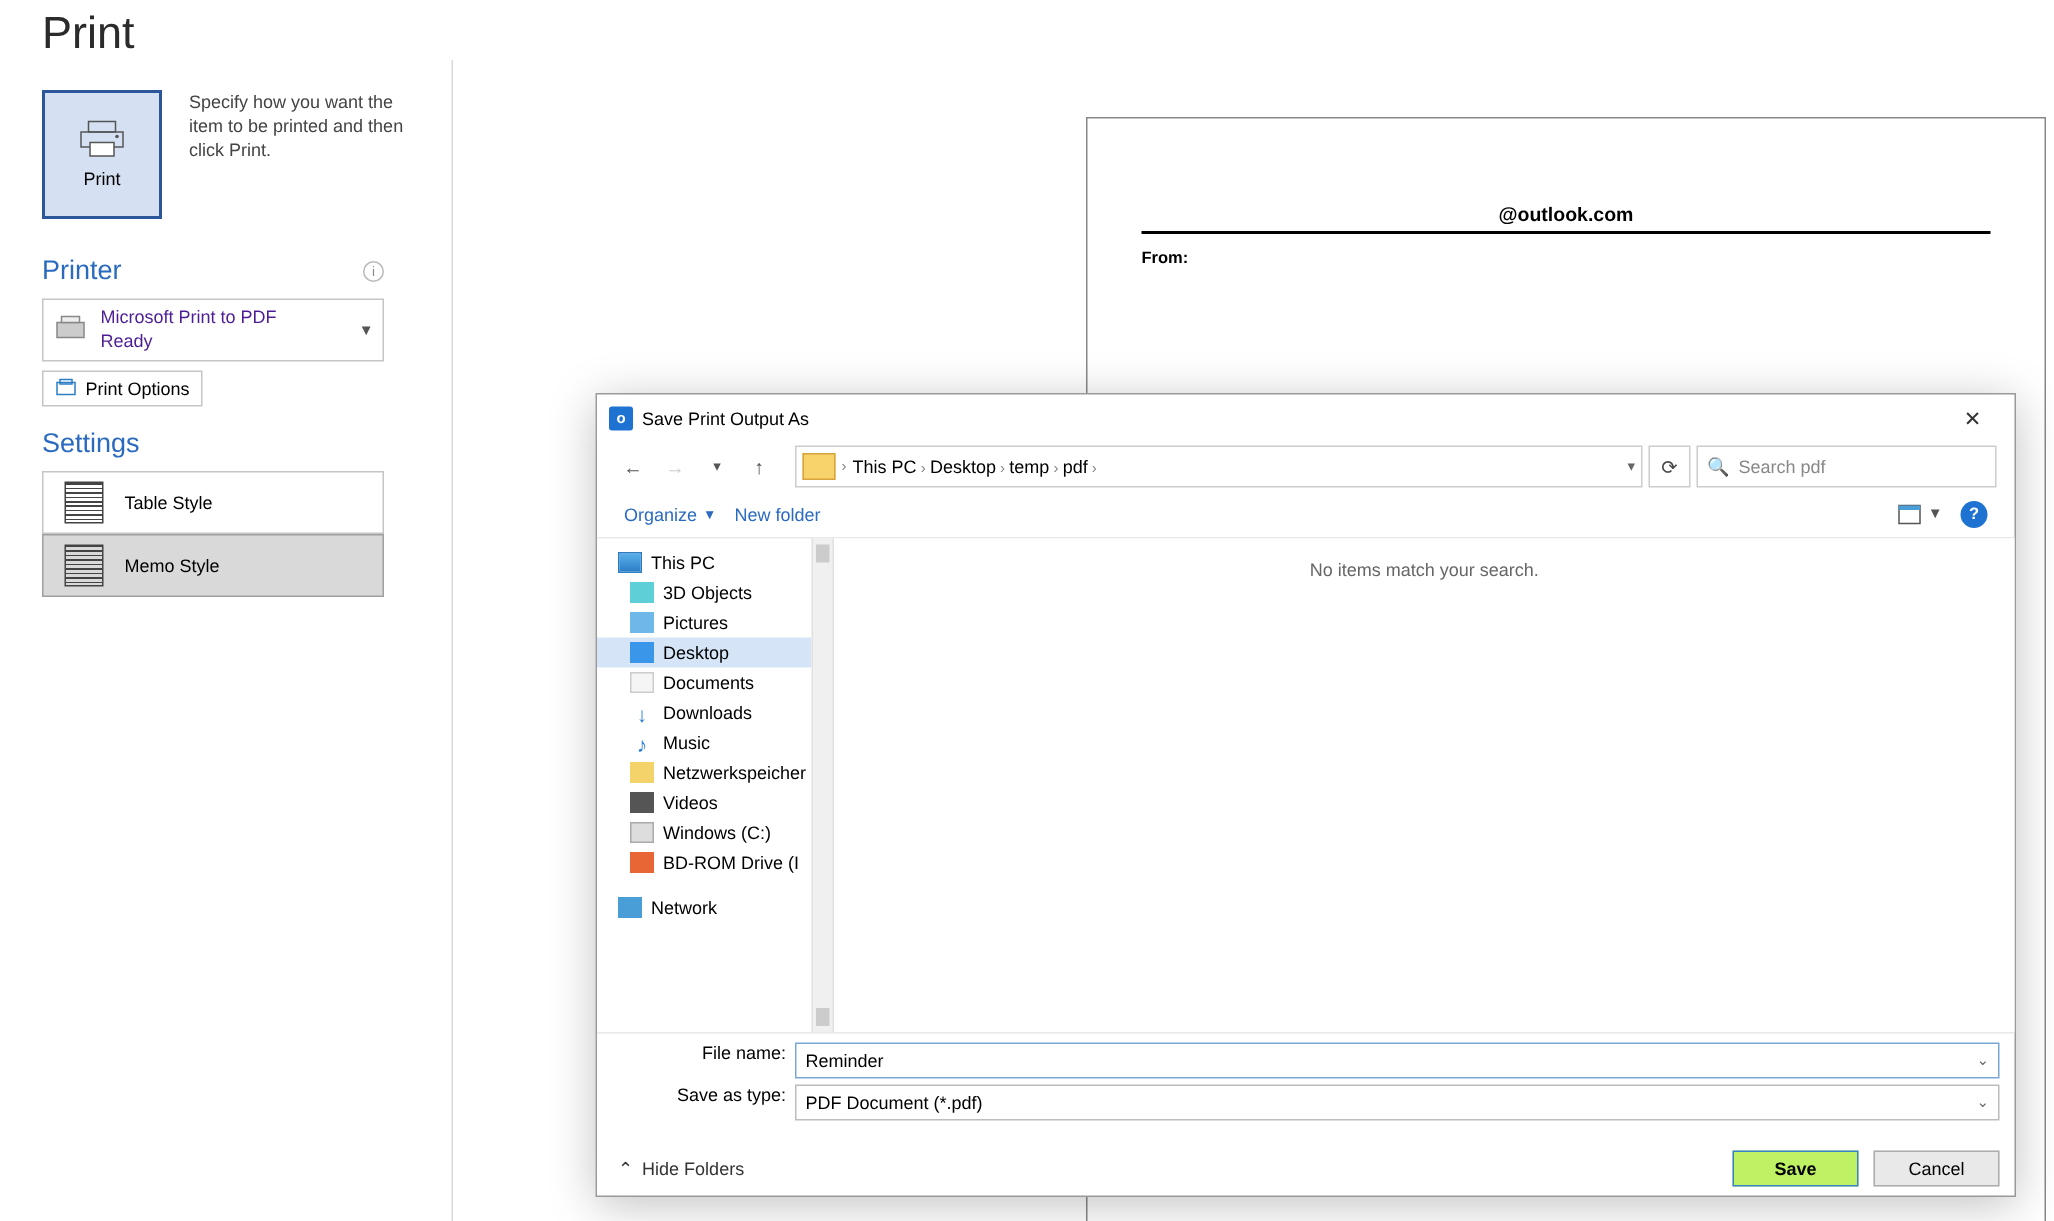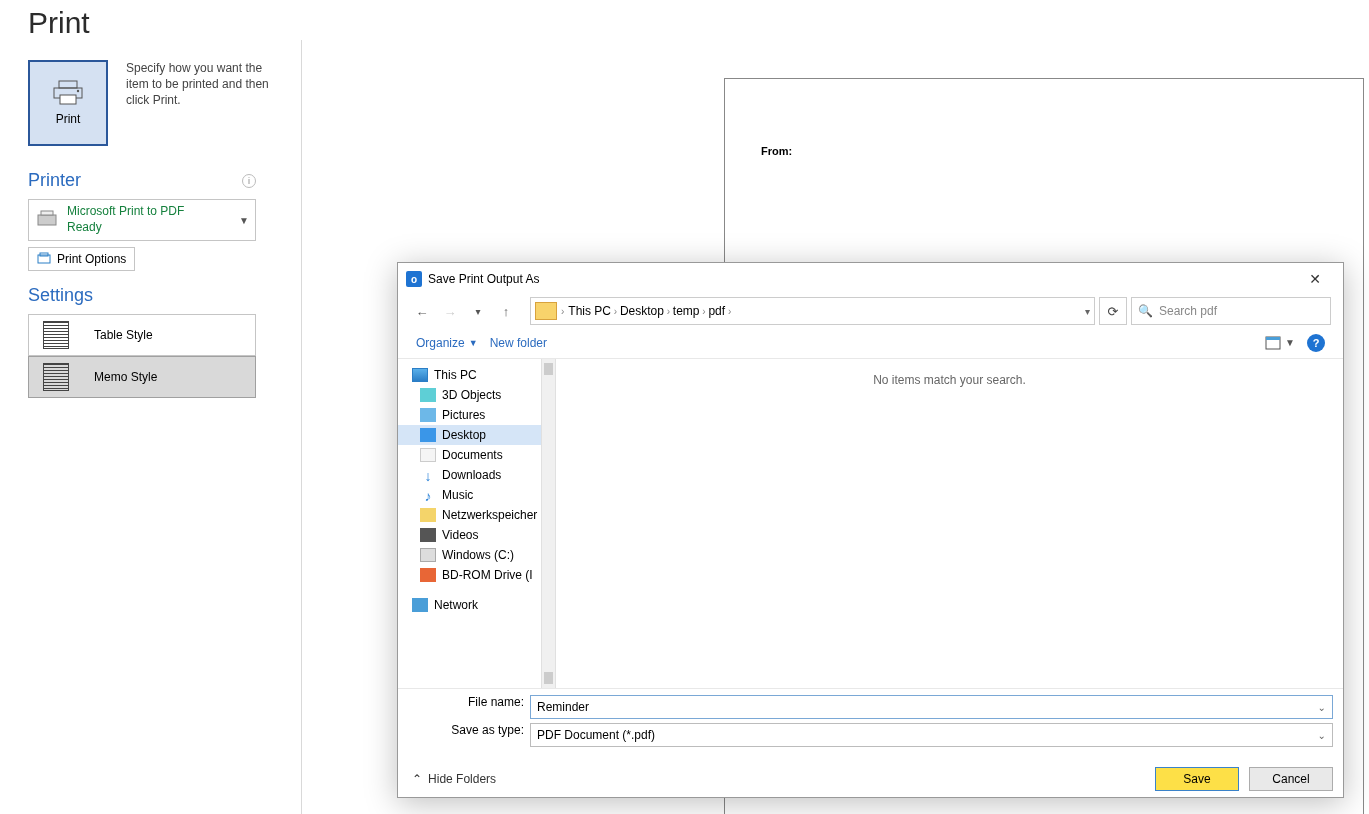--- a/index.html
+++ b/index.html
@@ -7,23 +7,23 @@
   .page-title { font-size: 30px; font-weight: 300; color: #2b2b2b; margin: 6px 0 0 28px; }
   .backstage { display: flex; gap: 0; }
   .left-col { width: 302px; padding: 16px 0 0 28px; border-right: 1px solid #d9d9d9; height: 814px; }
   .print-btn { width: 80px; height: 86px; border: 2px solid #2b579a; background: #d5e1f2; display: flex; flex-direction: column; align-items: center; justify-content: center; gap: 6px; }
   .print-hint { font-size: 12px; color: #444; max-width: 160px; line-height: 1.35; }
   .row-top { display: flex; gap: 18px; align-items: flex-start; padding-top: 4px; padding-bottom: 18px; }
   .section-header { font-size: 18px; color: #2b6bbf; margin-top: 6px; margin-bottom: 8px; display: flex; justify-content: space-between; align-items: center; width: 228px; }
   .info-icon { width: 14px; height: 14px; border: 1px solid #bbb; border-radius: 50%; font-size: 9px; color: #888; display: inline-flex; align-items: center; justify-content: center; }
   .printer-sel { border: 1px solid #c5c5c5; width: 228px; height: 42px; display: flex; align-items: center; padding: 0 6px; gap: 8px; position: relative; }
   .printer-sel .dd { position: absolute; right: 6px; font-size: 10px; color: #555; }
-  .printer-sel .txt { font-size: 12px; line-height: 1.3; color: #15803d; }
+  .printer-sel .txt { font-size: 12px; line-height: 1.3; color: #4c1d95; }
   .print-options { border: 1px solid #c5c5c5; display: inline-flex; align-items: center; gap: 6px; padding: 4px 8px; font-size: 12px; margin-top: 6px; }
-  .style-item { border: 1px solid #c5c5c5; width: 228px; height: 42px; display: flex; align-items: center; gap: 25px; padding: 0 14px; font-size: 12px; }
+  .style-item { border: 1px solid #c5c5c5; width: 228px; height: 42px; display: flex; align-items: center; gap: 14px; padding: 0 14px; font-size: 12px; }
   .style-item.selected { background: #d9d9d9; border: 1px solid #a0a0a0; }
   .style-icon { width: 26px; height: 28px; border: 1px solid #444; display: inline-block; background: repeating-linear-gradient(#444 0 1px, transparent 1px 3px); }
   .preview { position: absolute; top: 78px; left: 724px; width: 640px; height: 740px; border: 1px solid #888; padding: 56px 36px 0 36px; background: #fff; }
   .preview .email-header { text-align: center; font-weight: 700; font-size: 13px; border-bottom: 2px solid #000; padding-bottom: 4px; }
   .preview .from { font-size: 11px; font-weight: 700; margin-top: 10px; }
   .preview .body-text { font-size: 12px; margin-top: 26px; }
 
   
   .dialog { position: absolute; top: 262px; left: 397px; width: 947px; height: 536px; background: #fff; border: 1px solid #999; box-shadow: 0 5px 30px rgba(0,0,0,0.25); display: flex; flex-direction: column; }
   .dlg-titlebar { height: 32px; display: flex; align-items: center; padding: 0 8px; font-size: 12px; }
@@ -66,21 +66,21 @@
   .file-area { flex: 1; background: #fff; text-align: center; padding-top: 14px; font-size: 12px; color: #666; }
   .dlg-bottom { border-top: 1px solid #e8e8e8; padding: 6px 10px; }
   .field-row { display: flex; align-items: flex-start; gap: 6px; margin-bottom: 4px; }
   .field-row label { width: 116px; text-align: right; font-size: 12px; }
   .field-row .combo { flex: 1; height: 24px; border: 1px solid #7aa8d6; font-size: 12px; padding: 0 6px; display: flex; align-items: center; position: relative; background: #fff; }
   .field-row .combo.plain { border-color: #bcbcbc; }
   .combo .cdd { position: absolute; right: 6px; font-size: 10px; color: #666; }
   .dlg-actions { display: flex; align-items: center; padding: 10px 10px 6px 14px; }
   .hide-folders { font-size: 12px; color: #333; display: inline-flex; align-items: center; gap: 6px; }
   .btn { width: 84px; height: 24px; border: 1px solid #acacac; background: #e9e9e9; font-size: 12px; display: inline-flex; align-items: center; justify-content: center; }
-  .btn.primary { border-color: #3a82c9; background: #fde047; }
+  .btn.primary { border-color: #3a82c9; background: #bef264; font-weight: bold; }
   .folder-glyph { width: 22px; height: 18px; background: #f8d36b; border: 1px solid #d8a23d; display: inline-block; }
   .outlook-glyph { width: 16px; height: 16px; background: #1e73d2; color: #fff; font-size: 10px; font-weight: 700; display: inline-flex; align-items: center; justify-content: center; border-radius: 2px; }
 </style>
 </head>
 <body>
 
 <div class="page-title">Print</div>
 
 <div class="backstage">
   <div class="left-col">
@@ -130,20 +130,21 @@
         </div>
         <div class="style-item selected">
           <span class="style-icon"></span>
           <span>Memo Style</span>
         </div>
       </div>
   </div>
 </div>
 
 <div class="preview">
+  <div class="email-header">@outlook.com</div>
   <div class="from">From:</div>
 </div>
 
 <div class="dialog">
   <div class="dlg-titlebar">
     <span class="outlook-glyph">o</span>
     <span style="margin-left:6px">Save Print Output As</span>
     <span class="close">✕</span>
   </div>
   <div class="dlg-nav">

